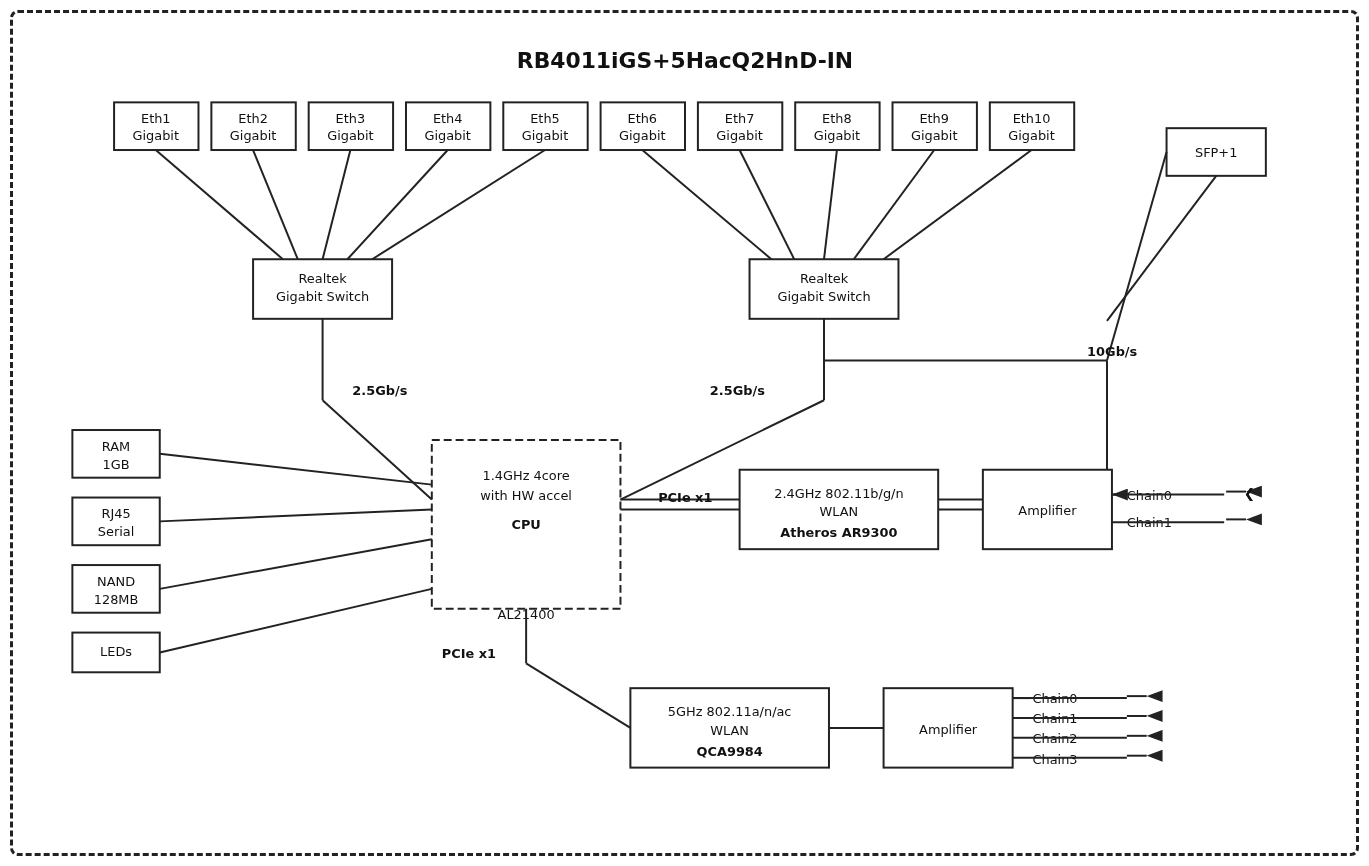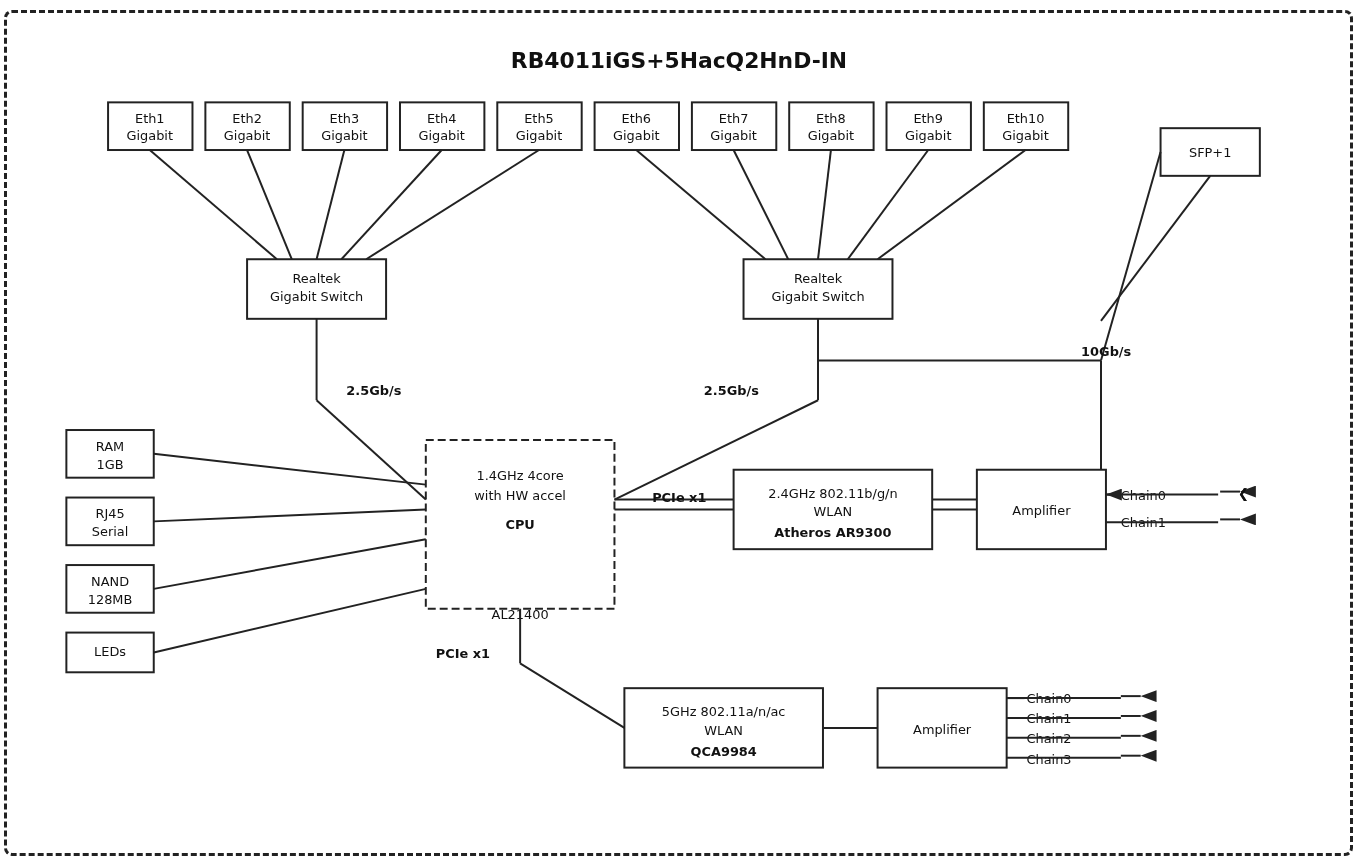--- a/index.html
+++ b/index.html
@@ -6,21 +6,21 @@
     body {
       background: #fff;
       font-family: 'DejaVu Sans', Arial, sans-serif;
       width: 1369px;
       height: 866px;
       overflow: hidden;
       position: relative;
     }
     #diagram {
       position: absolute;
-      top: 10px; left: 4px;
+      top: 10px; left: 10px;
       width: 1349px;
       height: 846px;
       border: 3px dashed #222;
       border-radius: 8px;
       text-decoration: underline;
     }
     svg {
       position: absolute;
       top: 0; left: 0;
       width: 100%;

